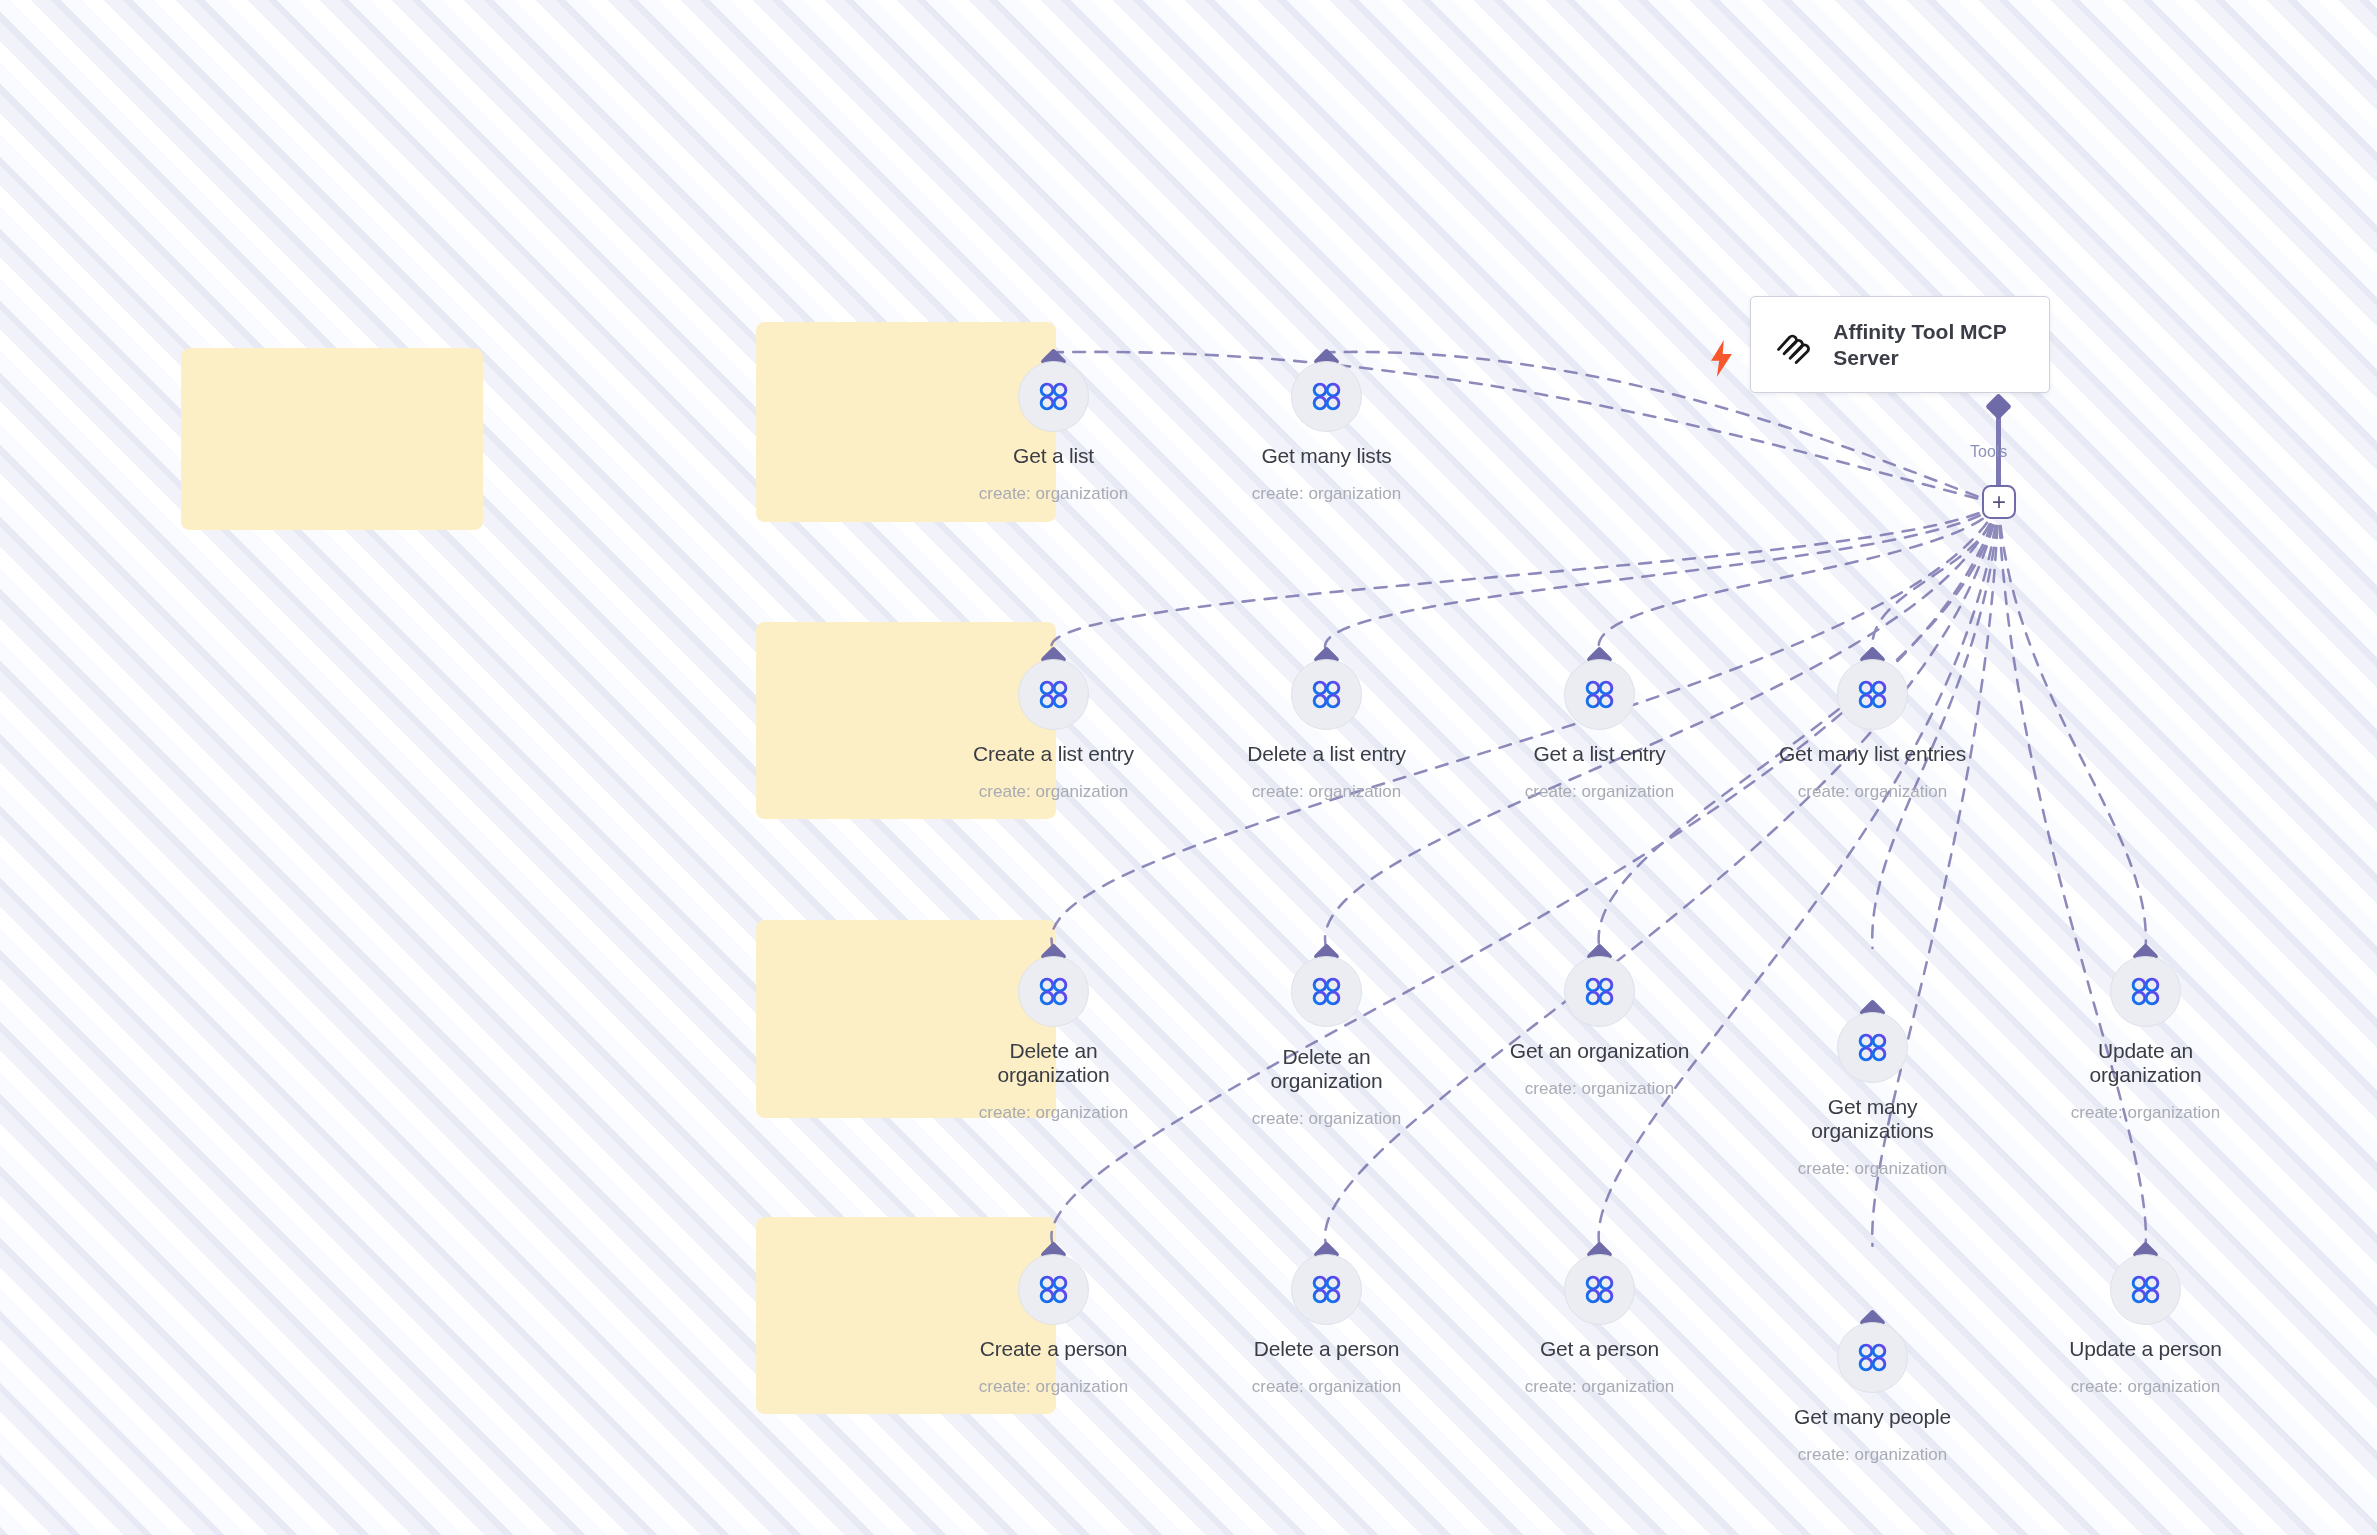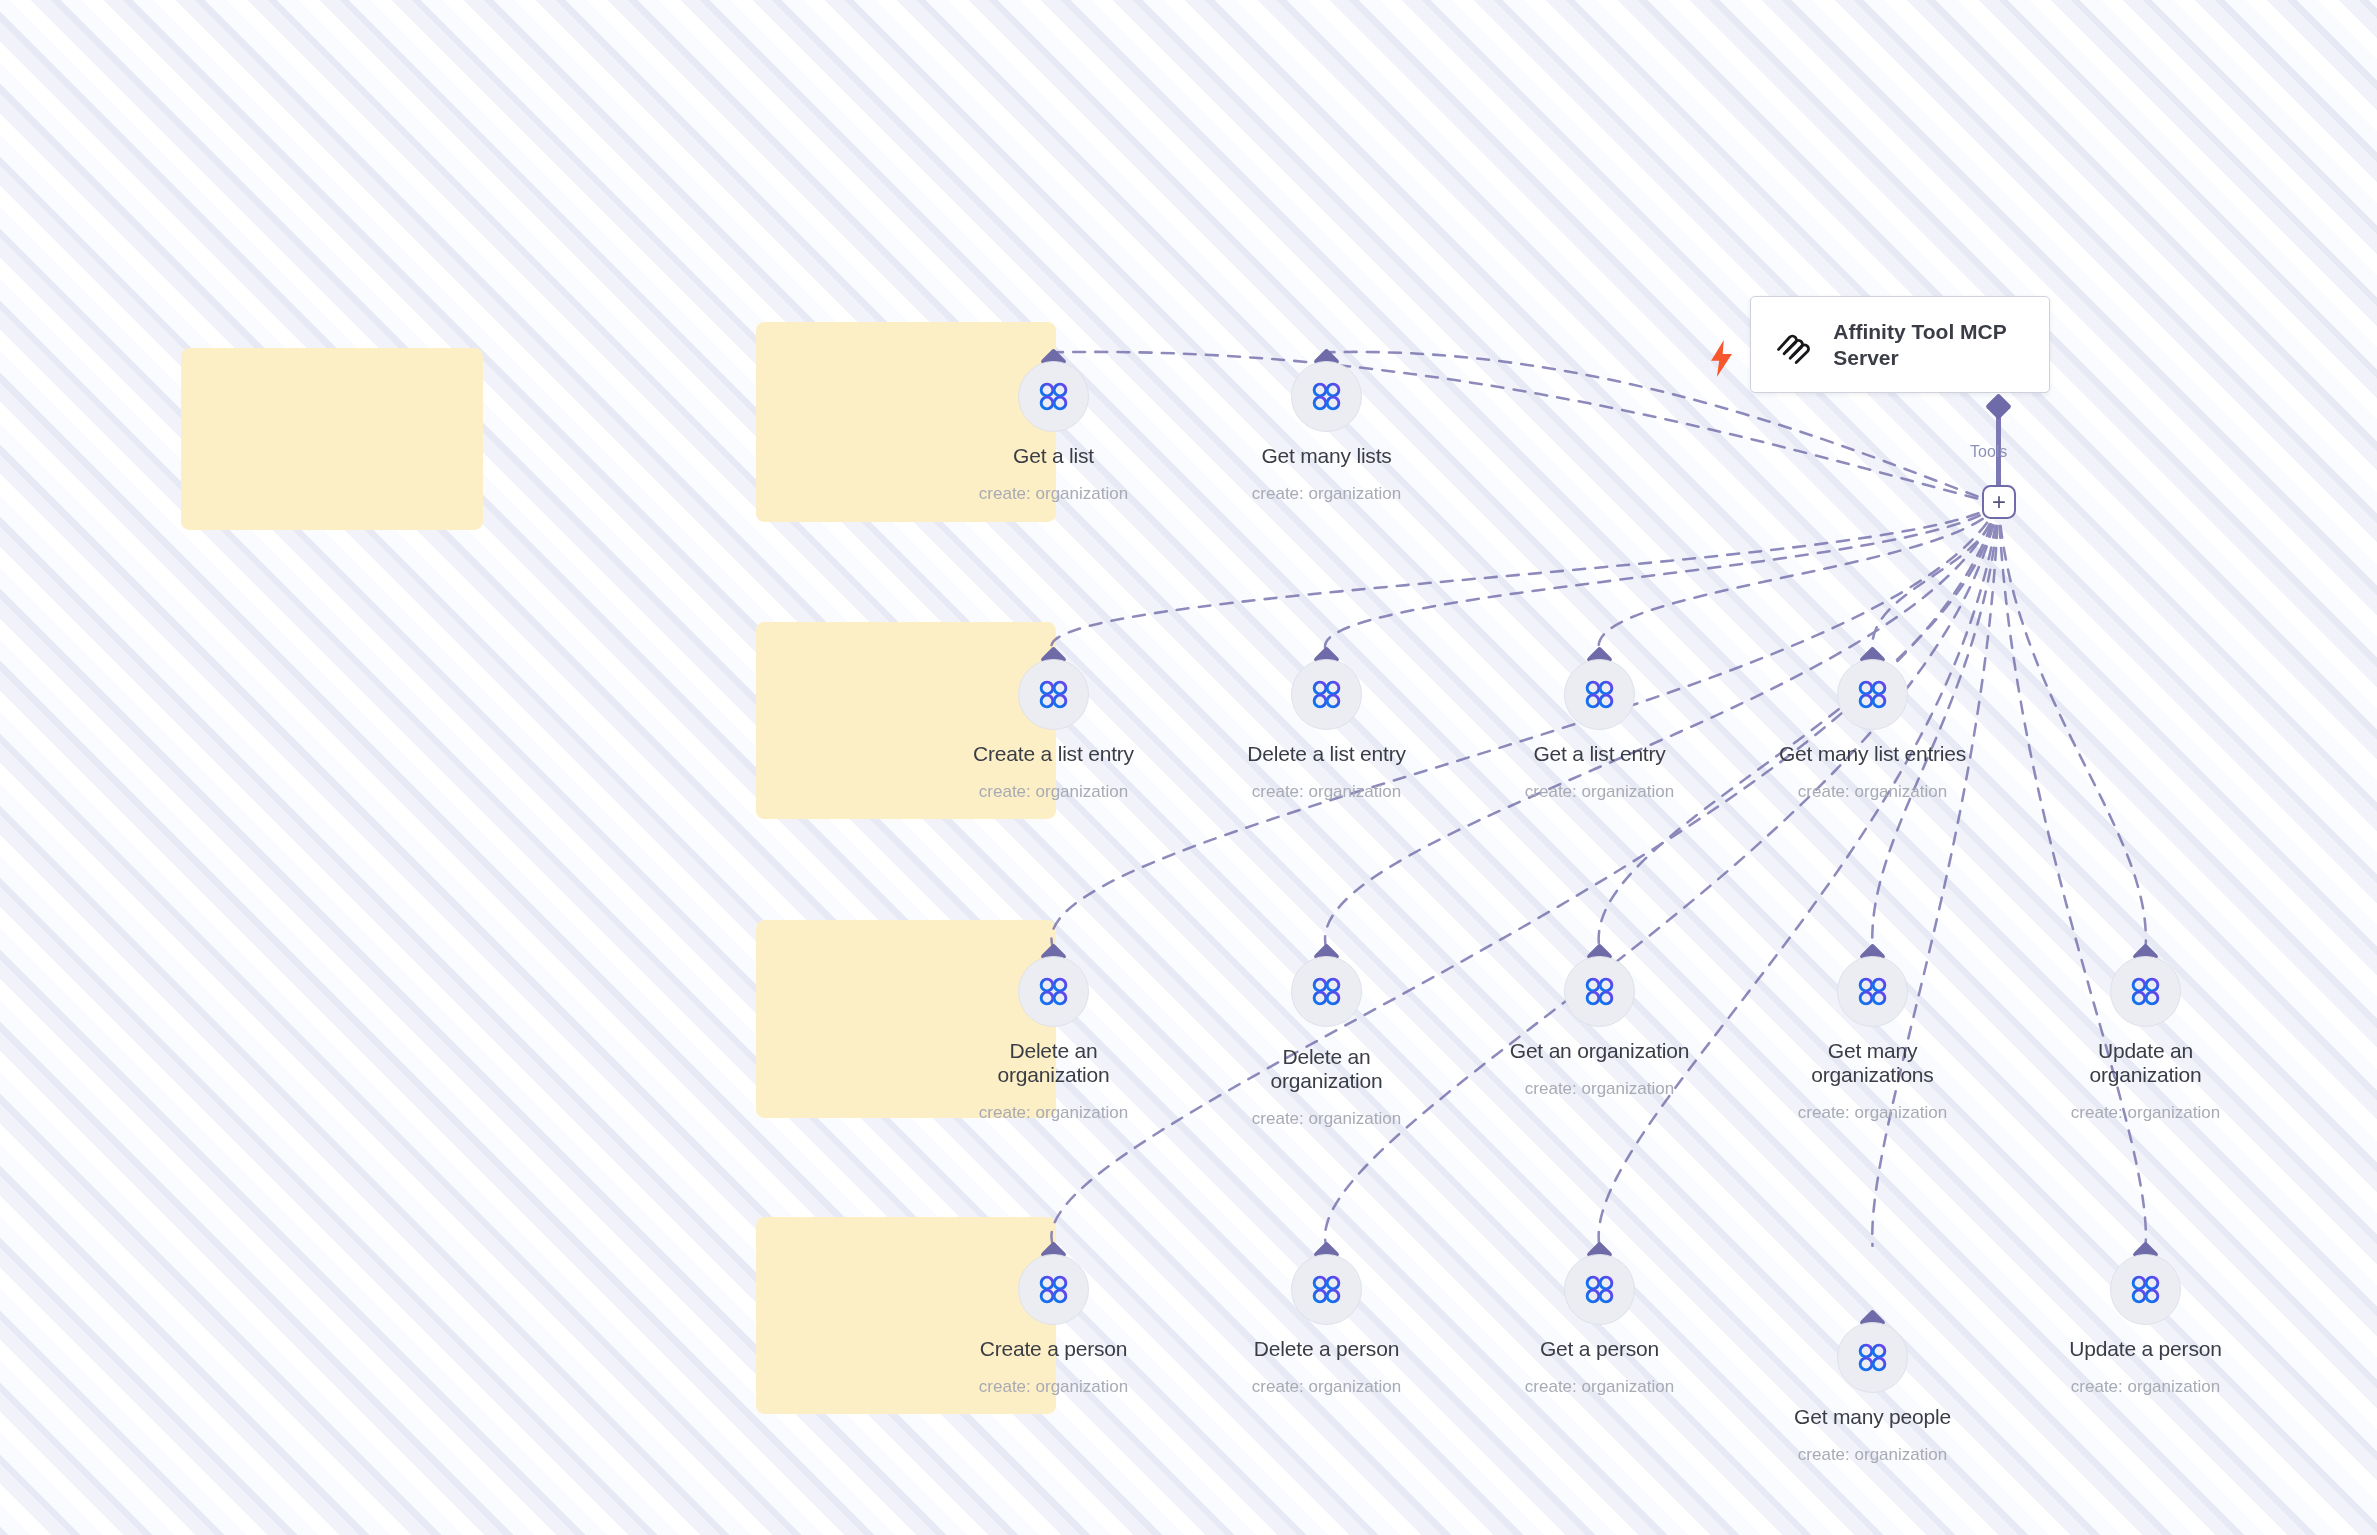--- a/index.html
+++ b/index.html
@@ -312,21 +312,21 @@
       <circle cx="16" cy="16" r="7.2"></circle>
       <circle cx="32" cy="16" r="7.2"></circle>
       <circle cx="16" cy="32" r="7.2"></circle>
       <circle cx="32" cy="32" r="7.2"></circle>
     </g>
   </svg>
         </div>
         <div class="title">Get an organization</div>
         <div class="sub">create: organization</div>
       </div>
-      <div class="node" style="left: 1762px; top: 956px;">
+      <div class="node" style="left: 1762px; top: 1012px;">
         <div class="diamond"></div>
         <div class="circle">
           <svg viewBox="0 0 48 48" aria-hidden="true">
     <defs>
       <linearGradient id="g9" x1="0" y1="1" x2="1" y2="0">
         <stop offset="0%" stop-color="#0a7ef0"></stop>
         <stop offset="55%" stop-color="#2b5ae8"></stop>
         <stop offset="100%" stop-color="#7c3ff0"></stop>
       </linearGradient>
     </defs>

